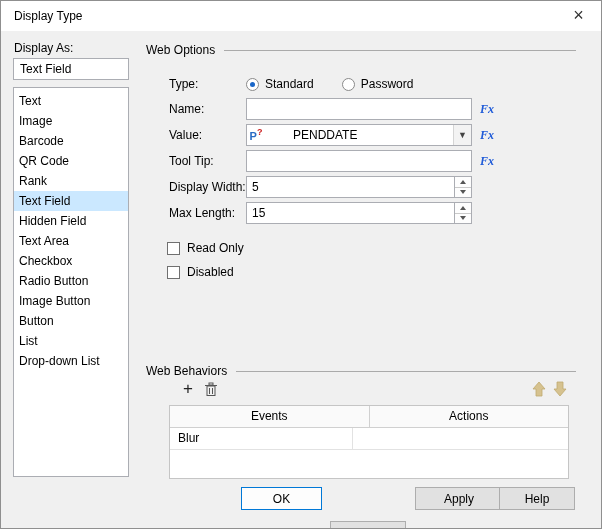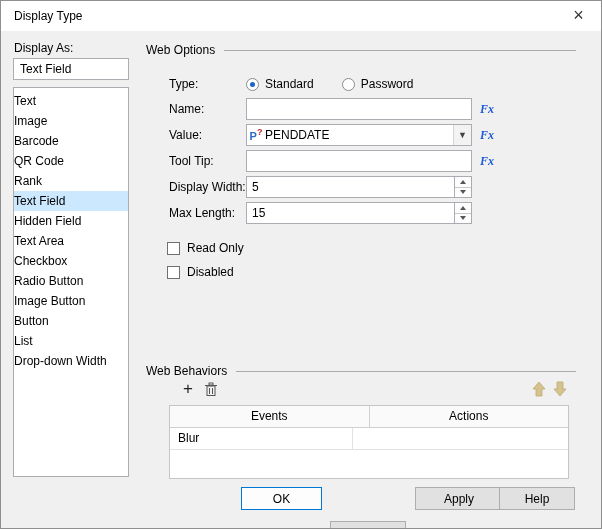--- a/index.html
+++ b/index.html
@@ -17,21 +17,21 @@
                display:flex; align-items:center; justify-content:center;
                font-size:18px; color:#333; cursor:pointer; }
 
   
   .display-as-label { position:absolute; left:13px; top:40px; }
   .display-as-input { position:absolute; left:12px; top:57px; width:116px; height:22px;
                       border:1px solid #abadb3; background:#fff; padding:0 6px;
                       font:inherit; }
   .listbox { position:absolute; left:12px; top:86px; width:116px; height:390px;
              background:#fff; border:1px solid #abadb3; padding-top:3px; overflow:hidden; }
-  .list-item { height:20px; line-height:20px; padding-left:0; cursor:default; }
+  .list-item { height:20px; line-height:20px; padding-left:5px; cursor:default; }
   .list-item.selected { background:#cbe8ff; }
 
   
   .group-header { position:absolute; display:flex; align-items:center; }
   .group-header .group-line { flex:1; height:1px; background:#aaaaaa; margin-left:9px; }
   .gh-weboptions { left:145px; top:42px; width:430px; }
   .gh-webbehaviors { left:145px; top:363px; width:430px; }
 
   
   .form-row { position:absolute; left:168px; width:412px; height:22px;
@@ -49,21 +49,21 @@
            background:#fff; display:inline-block; position:relative; margin-right:6px; }
   .radio.checked::after { content:""; position:absolute; left:3px; top:3px;
            width:5px; height:5px; border-radius:50%; background:#1a66c8; }
 
   
   .dropdown { width:226px; height:22px; border:1px solid #abadb3; background:#fff;
               display:flex; align-items:center; cursor:pointer; position:relative; }
   .param-icon { width:18px; text-align:center; font-weight:bold; flex:0 0 18px; }
   .param-icon .p { color:#2b6cc4; font-size:11px; }
   .param-icon .q { color:#cc2222; font-size:9px; vertical-align:super; }
-  .dd-text { flex:1; }
+  .dd-text { flex:1;margin-left:28px; }
   .dd-arrow { width:18px; height:20px; display:flex; align-items:center; justify-content:center;
               border-left:1px solid #d5d5d5; background:#f3f3f3; color:#444; font-size:9px; }
 
   
   .spinner { width:226px; height:22px; border:1px solid #abadb3; background:#fff;
              display:flex; position:relative; }
   .spin-input { flex:1; border:0; padding:0 5px; font:inherit; background:transparent; }
   .spin-buttons { width:17px; border-left:1px solid #abadb3; display:flex; flex-direction:column; }
   .spin-up, .spin-down { flex:1; display:flex; align-items:center; justify-content:center;
              background:#fdfdfd; cursor:pointer; }
@@ -127,21 +127,21 @@
     <div class="list-item">QR Code</div>
     <div class="list-item">Rank</div>
     <div class="list-item selected">Text Field</div>
     <div class="list-item">Hidden Field</div>
     <div class="list-item">Text Area</div>
     <div class="list-item">Checkbox</div>
     <div class="list-item">Radio Button</div>
     <div class="list-item">Image Button</div>
     <div class="list-item">Button</div>
     <div class="list-item">List</div>
-    <div class="list-item">Drop-down Width</div>
+    <div class="list-item">Drop-down List</div>
   </div>
 
   <div class="group-header gh-weboptions">
     <span>Web Options</span>
     <span class="group-line"></span>
   </div>
 
   <div class="form-row" style="top:72px;">
     <span class="row-label">Type:</span>
     <div class="radio-group">

